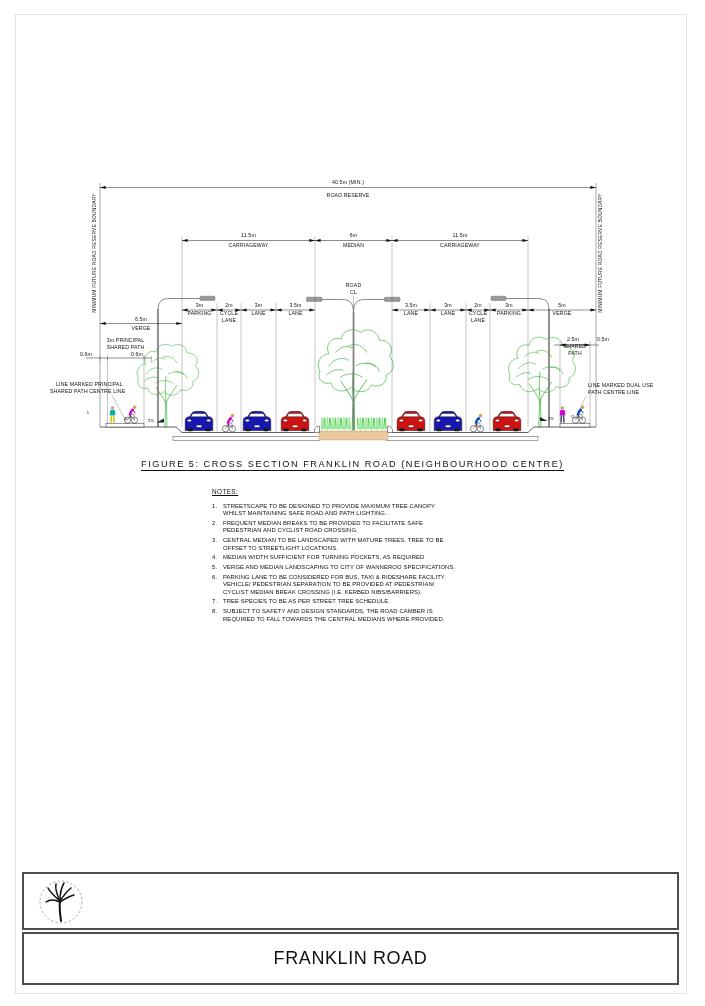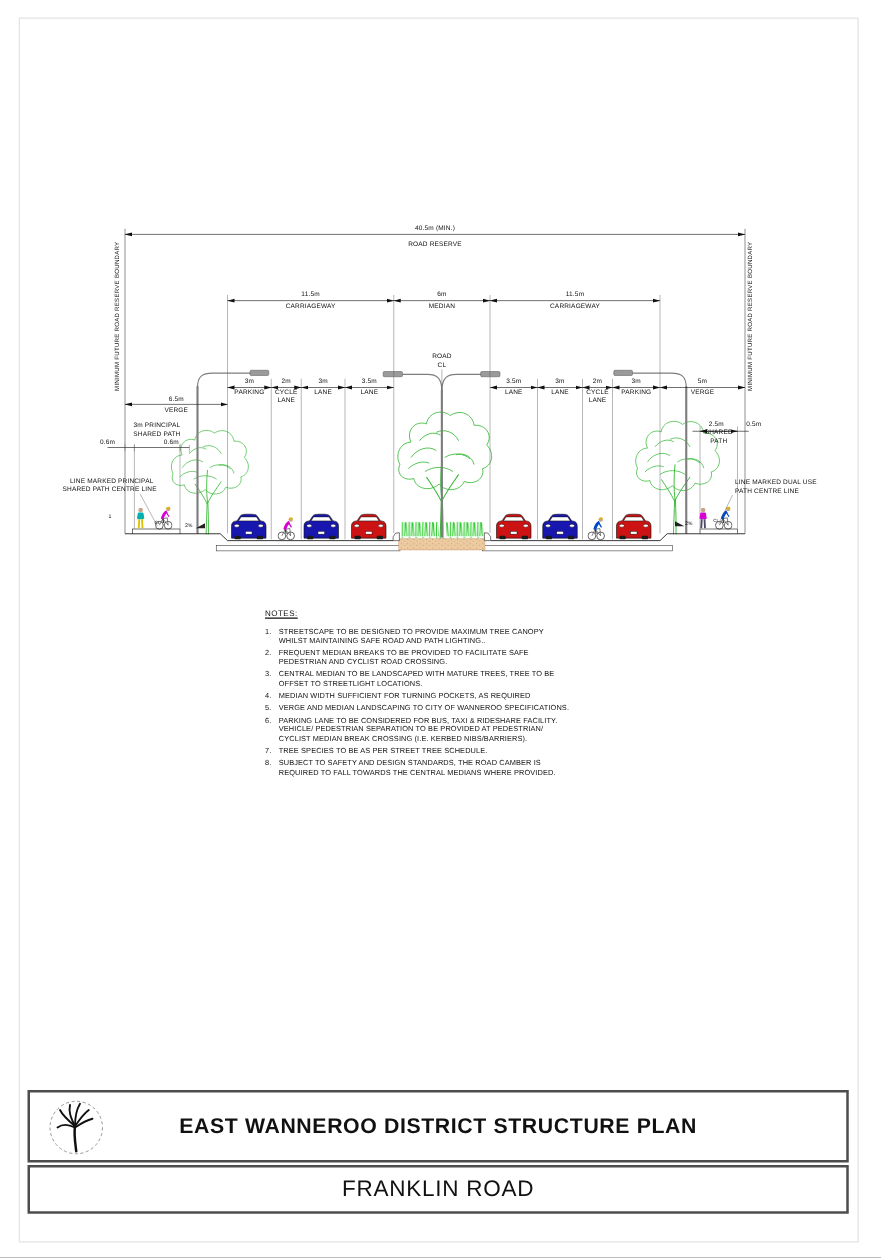--- a/index.html
+++ b/index.html
@@ -48,21 +48,21 @@
          text-decoration:underline;letter-spacing:.4px;}
   .notes ol{margin:0;padding:0;list-style:none;counter-reset:n;}
   .notes li{counter-increment:n;position:relative;padding-left:11px;margin-bottom:2.5px;}
   .notes li::before{content:counter(n) ".";position:absolute;left:0;}
   
   .tblock{position:absolute;left:22px;width:657px;border:2px solid var(--c-block-border);
          box-sizing:border-box;display:flex;flex-direction:column;align-items:center;
          justify-content:center;background:#fff;}
   .tblock1{top:872px;height:58px;}
   .tblock1 .t1{font-weight:bold;font-size:17px;letter-spacing:.5px;line-height:1.15;}
-  .tblock2{top:932px;height:39px;}
+  .tblock2{top:932px;height:53px;}
   .tblock2 .t2{font-size:18px;letter-spacing:.6px;}
   .logo{position:absolute;left:14px;top:5px;}
 </style>
 </head>
 <body>
 
 <div class="sheet">
   <div class="page-border"></div>
 
   <svg class="cs" width="705" height="470" viewBox="0 0 705 470">
@@ -273,20 +273,23 @@
     <text class="d" x="603" y="340.5">0.5m</text>
     <text class="d start" x="56" y="386">LINE MARKED PRINCIPAL</text>
     <text class="d start" x="50" y="393">SHARED PATH CENTRE LINE</text>
     <text class="d start" x="588" y="387">LINE MARKED DUAL USE</text>
     <text class="d start" x="588" y="394">PATH CENTRE LINE</text>
     <text class="tiny" x="126" y="419.5">CL</text>
     <text class="tiny" x="573" y="417.5">CL</text>
     <text class="s" x="88" y="414">1</text>
   </svg>
 
+  <div class="caption">
+    <span>FIGURE 5: CROSS SECTION FRANKLIN ROAD (NEIGHBOURHOOD CENTRE)</span>
+  </div>
 
   <div class="notes">
     <h4>NOTES:</h4>
     <ol>
       <li>STREETSCAPE TO BE DESIGNED TO PROVIDE MAXIMUM TREE CANOPY WHILST MAINTAINING SAFE ROAD AND PATH LIGHTING..</li>
       <li>FREQUENT MEDIAN BREAKS TO BE PROVIDED TO FACILITATE SAFE PEDESTRIAN AND CYCLIST ROAD CROSSING.</li>
       <li>CENTRAL MEDIAN TO BE LANDSCAPED WITH MATURE TREES, TREE TO BE OFFSET TO STREETLIGHT LOCATIONS.</li>
       <li>MEDIAN WIDTH SUFFICIENT FOR TURNING POCKETS, AS REQUIRED</li>
       <li>VERGE AND MEDIAN LANDSCAPING TO CITY OF WANNEROO SPECIFICATIONS.</li>
       <li>PARKING LANE TO BE CONSIDERED FOR BUS, TAXI &amp; RIDESHARE FACILITY. VEHICLE/ PEDESTRIAN SEPARATION TO BE PROVIDED AT PEDESTRIAN/ CYCLIST MEDIAN BREAK CROSSING (I.E. KERBED NIBS/BARRIERS).</li>
@@ -303,18 +306,17 @@
           <path d="M23,42 C22,34 21,28 22,22" stroke-width="2"></path>
           <path d="M22,23 C16,20 12,20 8,23" stroke-width="1.5"></path>
           <path d="M22,22 C15,16 12,13 10,9" stroke-width="1.5"></path>
           <path d="M22,22 C18,14 17,10 18,5" stroke-width="1.5"></path>
           <path d="M22,22 C22,14 23,9 26,4" stroke-width="1.5"></path>
           <path d="M22,22 C26,16 29,12 33,9" stroke-width="1.5"></path>
           <path d="M22,23 C28,19 32,17 36,16" stroke-width="1.5"></path>
         </g>
       </svg>
     </div>
-    <div class="t1">EAST WANNEROO DISTRICT STRUCTURE PLAN</div>
   </div>
   <div class="tblock tblock2">
     <div class="t2">FRANKLIN ROAD</div>
   </div>
 </div>
 
 </body></html>

